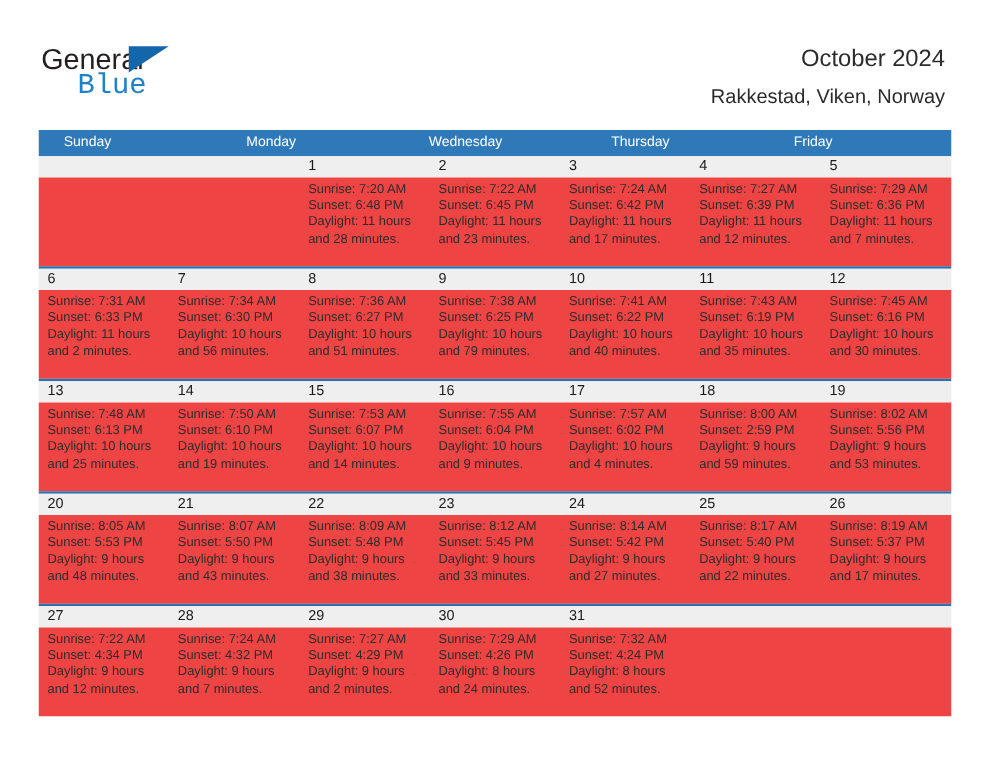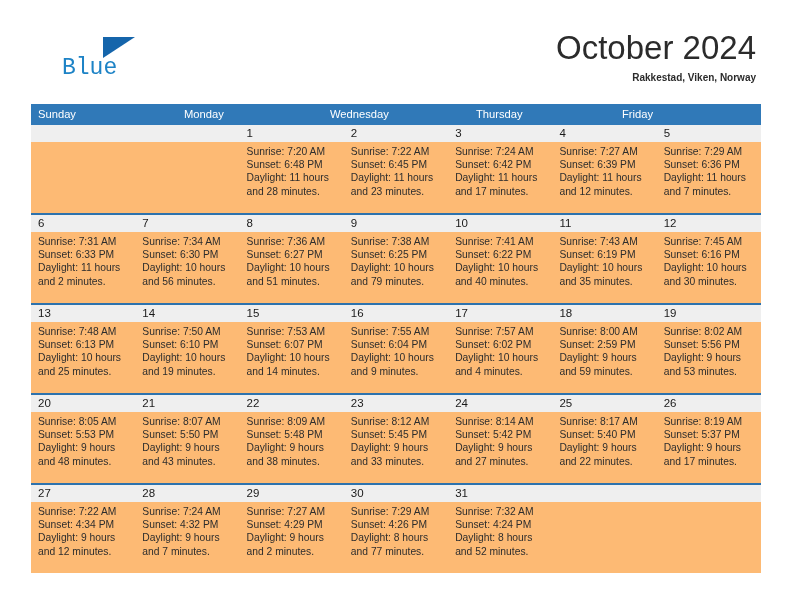--- a/index.html
+++ b/index.html
@@ -61,31 +61,31 @@
     border-bottom: 21px solid transparent;
   }
 
   .title-block {
     position: absolute;
     right: 36px;
     top: 32px;
     text-align: right;
   }
   .cal-title {
-    font-size: 33px;
+    font-size: 19px;
     font-weight: normal;
     color: #2b2b2b;
     line-height: 32px;
     font-family: "Liberation Sans", sans-serif;
     text-align: right;
   }
   .cal-sub {
     margin-top: 5px;
-    font-size: 10px;
-    font-weight: bold;
+    font-size: 16px;
+    font-weight: normal;
     color: #2b2b2b;
     line-height: 18px;
     font-family: "Liberation Sans", sans-serif;
   }
 
   
   .cal {
     position: absolute;
     left: 31px;
     top: 104px;
@@ -94,42 +94,42 @@
   .dow-row {
     display: flex;
     background: #3079b8;
     height: 21px;
   }
   .dow {
     flex: 1 1 0;
     color: #ffffff;
     font-size: 11.2px;
     line-height: 21px;
-    padding-left: 7px;
+    padding-left: 20px;
     box-sizing: border-box;
     font-family: "Liberation Sans", sans-serif;
     white-space: nowrap;
   }
 
   .week {
     border-top: 2px solid #2d72ad;
     height: 88px;
     position: relative;
   }
   .week:first-of-type {
     border-top: none;
   }
   .week-numbers {
     display: flex;
     background: #efefef;
     height: 17px;
   }
   .week-body {
     display: flex;
-    background: #fdba74;
+    background: #ef4444;
     height: 71px;
   }
   .num-cell {
     flex: 1 1 0;
     font-size: 11.5px;
     line-height: 17px;
     padding-left: 7px;
     box-sizing: border-box;
     color: #1a1a1a;
     font-family: "Liberation Sans", sans-serif;
@@ -148,20 +148,21 @@
   }
 </style>
 </head>
 <body>
 
 <div class="page">
 
   <div class="top">
 
     <div class="logo">
+      <span class="logo-general">General</span>
       <span class="logo-tri"></span>
       <span class="logo-blue">Blue</span>
     </div>
 
     <div class="title-block">
       <div class="cal-title">October 2024</div>
       <div class="cal-sub">Rakkestad, Viken, Norway</div>
     </div>
 
   </div>
@@ -411,21 +412,21 @@
             <div class="body-cell">
               <div>Sunrise: 7:27 AM</div>
               <div>Sunset: 4:29 PM</div>
               <div>Daylight: 9 hours</div>
               <div>and 2 minutes.</div>
             </div>
             <div class="body-cell">
               <div>Sunrise: 7:29 AM</div>
               <div>Sunset: 4:26 PM</div>
               <div>Daylight: 8 hours</div>
-              <div>and 77 minutes.</div>
+              <div>and 24 minutes.</div>
             </div>
             <div class="body-cell">
               <div>Sunrise: 7:32 AM</div>
               <div>Sunset: 4:24 PM</div>
               <div>Daylight: 8 hours</div>
               <div>and 52 minutes.</div>
             </div>
             <div class="body-cell"></div>
             <div class="body-cell"></div>
           </div>

